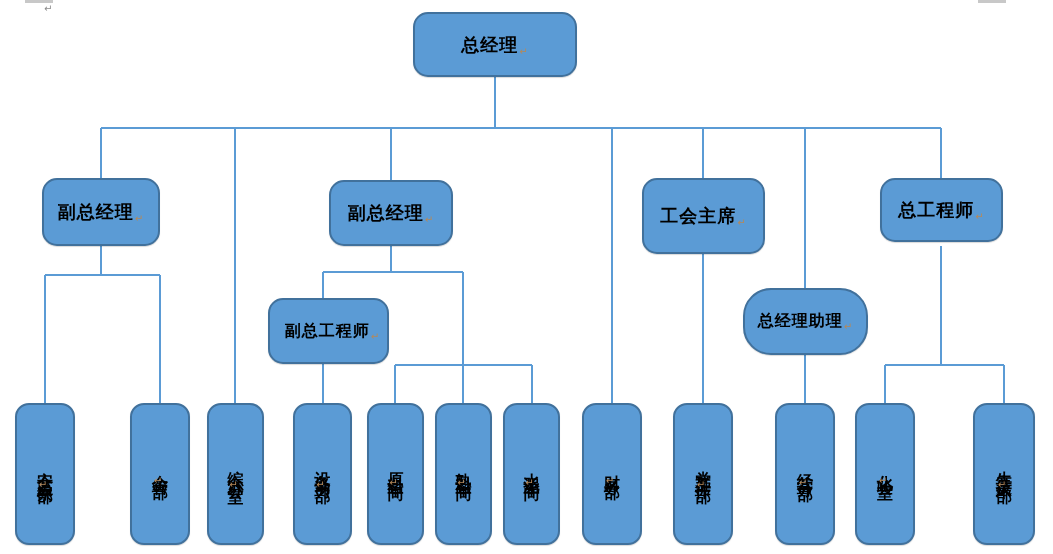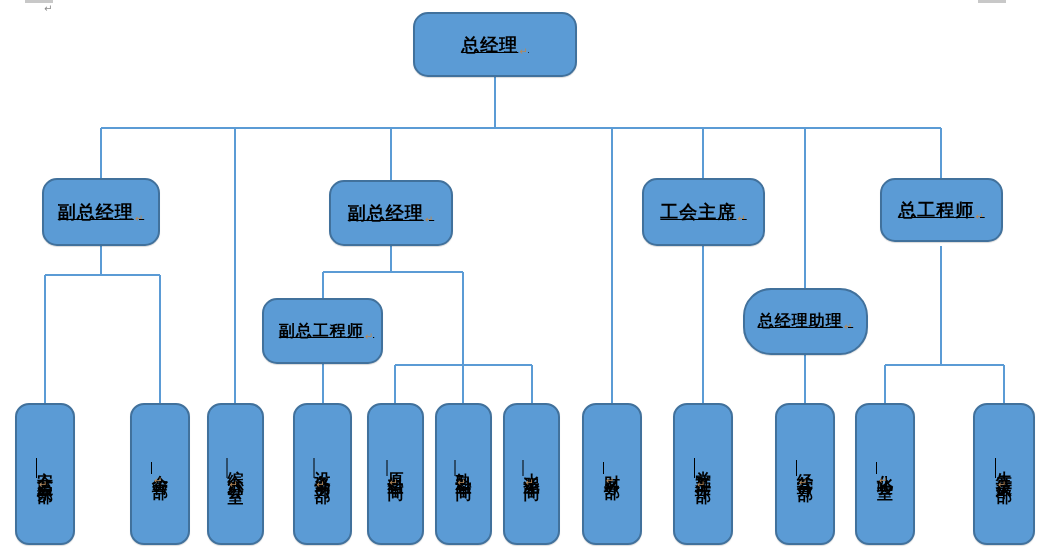--- a/index.html
+++ b/index.html
@@ -16,21 +16,20 @@
     background:#5b9bd5;
     border:2px solid #41719c;
     border-radius:15px;
     box-sizing:border-box;
     display:flex;
     align-items:center;
     justify-content:center;
     color:#000;
     font-weight:bold;
     box-shadow:0 1px 1px rgba(0,0,0,0.15);
-    text-decoration:underline;
   }
   .node .lbl{white-space:nowrap;}
   .node.h .lbl{font-size:18px;letter-spacing:1px;}
   .node.h.small .lbl{font-size:16px;}
   .node.v{border-radius:14px;}
   .node.v .lbl{
     writing-mode:vertical-rl;
     text-orientation:upright;
     font-size:16px;
     letter-spacing:4px;
@@ -93,27 +92,27 @@
   <div id="nodes-root">
       <div class="node h" style="left: 413px; top: 12px; width: 164px; height: 65px;">
         <span class="lbl">总经理<span class="ret">↵</span></span>
       </div>
       <div class="node h" style="left: 42px; top: 178px; width: 118px; height: 68px;">
         <span class="lbl">副总经理<span class="ret">↵</span></span>
       </div>
       <div class="node h" style="left: 329px; top: 180px; width: 124px; height: 66px;">
         <span class="lbl">副总经理<span class="ret">↵</span></span>
       </div>
-      <div class="node h" style="left: 642px; top: 178px; width: 123px; height: 68px;">
+      <div class="node h" style="left: 642px; top: 178px; width: 123px; height: 76px;">
         <span class="lbl">工会主席<span class="ret">↵</span></span>
       </div>
       <div class="node h" style="left: 880px; top: 178px; width: 123px; height: 64px;">
         <span class="lbl">总工程师<span class="ret">↵</span></span>
       </div>
-      <div class="node h small" style="left: 262px; top: 298px; width: 121px; height: 66px; padding-left: 8px;">
+      <div class="node h small" style="left: 268px; top: 298px; width: 121px; height: 66px; padding-left: 8px;">
         <span class="lbl">副总工程师<span class="ret">↵</span></span>
       </div>
       <div class="node h small" style="left: 743px; top: 288px; width: 125px; height: 67px; border-radius: 28px;">
         <span class="lbl">总经理助理<span class="ret">↵</span></span>
       </div>
       <div class="node v" style="left: 15px; top: 403px; width: 60px; height: 142px;">
         <span class="lbl">安全监察部<span class="ret">↵</span></span>
       </div>
       <div class="node v" style="left: 130px; top: 403px; width: 60px; height: 142px;">
         <span class="lbl">企管部<span class="ret">↵</span></span>

